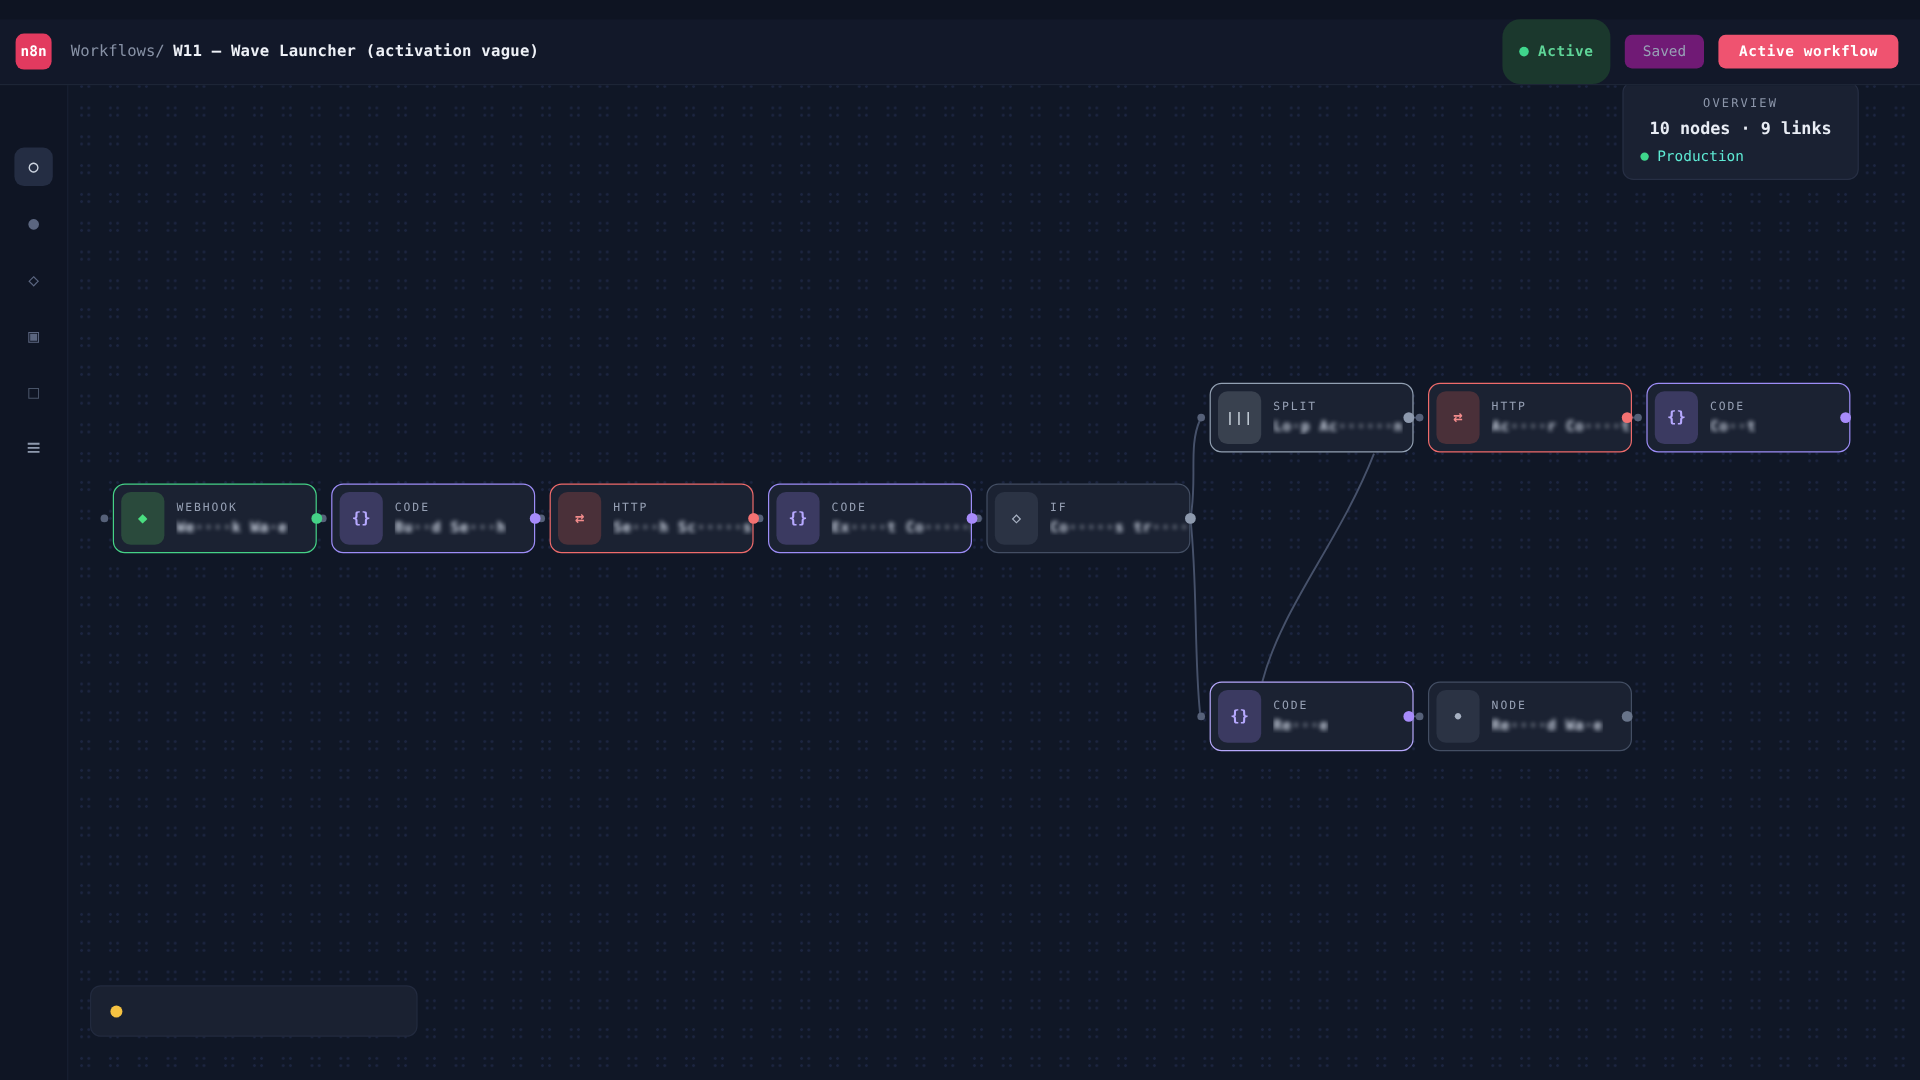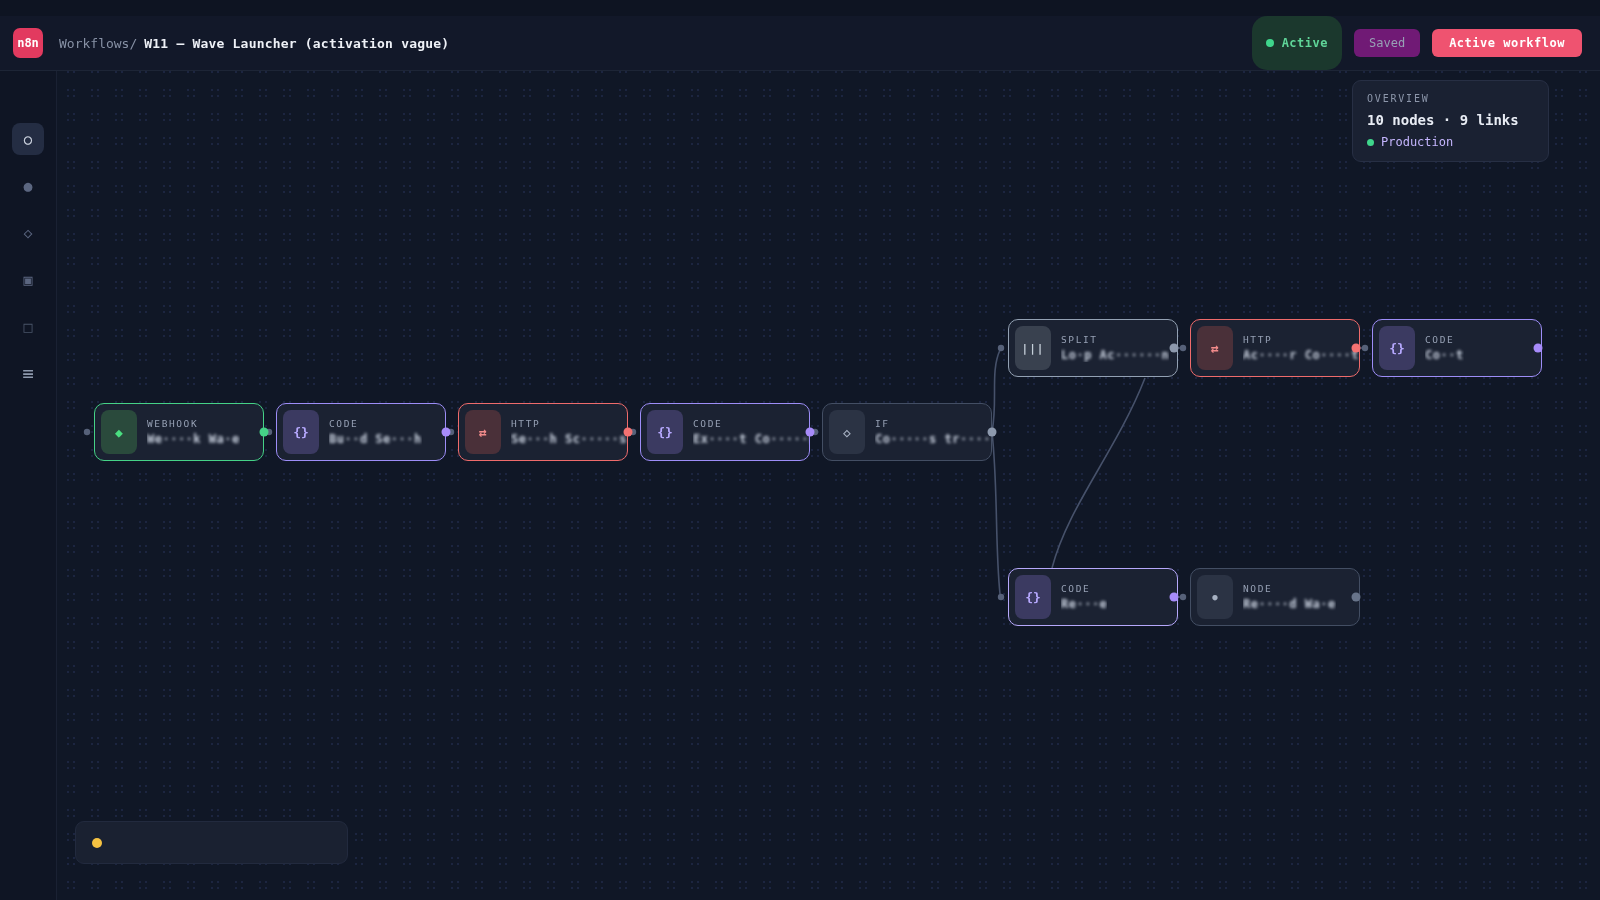--- a/index.html
+++ b/index.html
@@ -80,27 +80,27 @@
   .theme-purple .icon-box,.theme-purple-light .icon-box{background:#3b3a61;color:#b7a9ff;}
   .theme-red{border-color:#ef6b6b;}
   .theme-red .icon-box{background:#4a3039;color:#f28b8b;}
   .theme-gray{border-color:#434e63;}
   .theme-gray .icon-box{background:#2b3344;color:#a7b1c2;}
   .theme-slate{border-color:#93a1b3;}
   .theme-slate .icon-box{background:#39414f;color:#c6d0da;font-size:11px;letter-spacing:1px;}
   .icon-sm{font-size:9px;}
   
   .overview{
-    position:absolute;left:1352px;top:80px;width:197px;box-sizing:border-box;
+    position:absolute;left:1352px;top:68px;width:197px;box-sizing:border-box;
     background:#1a2132;border:1px solid #272f44;border-radius:9px;
-    padding:12px 14px;z-index:12;
+    padding:12px 14px;z-index:12;text-align:center;
   }
   .panel-title{font-size:10px;color:#8c96aa;letter-spacing:1.8px;}
   .overview-stats{font-size:14px;font-weight:bold;color:#e8ecf4;margin-top:8px;}
-  .overview-status{display:flex;align-items:center;gap:7px;margin-top:7px;font-size:12px;color:#c4b5fd;}
+  .overview-status{display:flex;align-items:center;gap:7px;margin-top:7px;font-size:12px;color:#5eead4;}
   .overview-status .dot{width:7px;height:7px;border-radius:50%;background:#3fd68c;}
   
   .infobox{
     position:absolute;left:75px;top:821px;width:273px;height:43px;box-sizing:border-box;
     background:#1a2131;border:1px solid #222a3e;border-radius:9px;
     display:flex;align-items:center;z-index:12;
   }
   .infobox .dot{width:10px;height:10px;border-radius:50%;background:#f5c242;margin:0 12px 0 16px;flex:none;}
   .info-title{font-size:9.5px;color:#8c96aa;letter-spacing:1.6px;}
   .info-text{font-size:12.5px;color:#dde3ee;margin-top:2px;}

